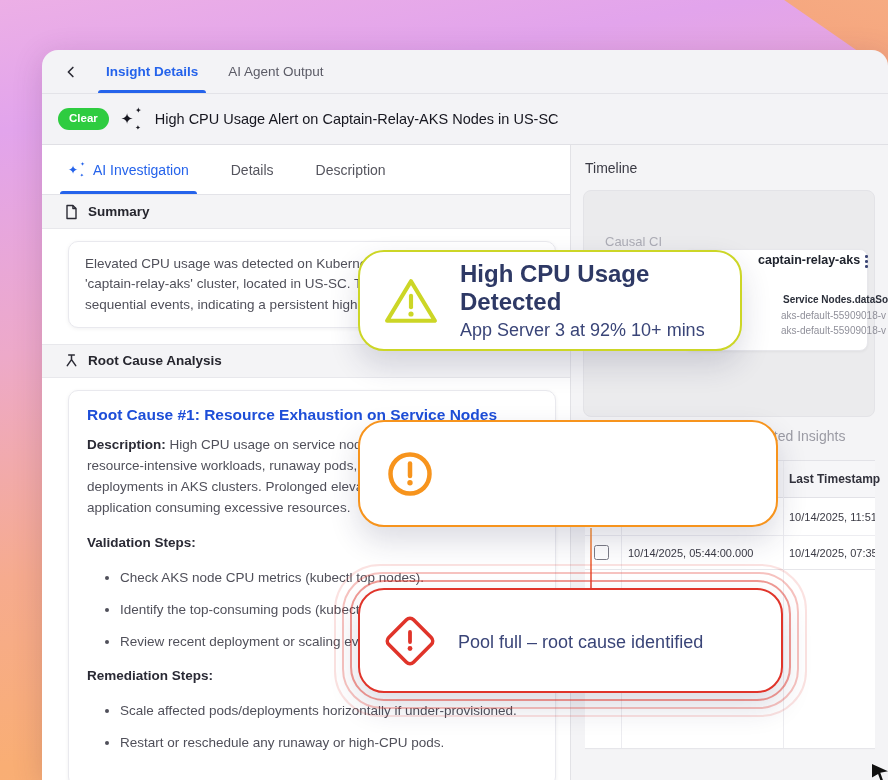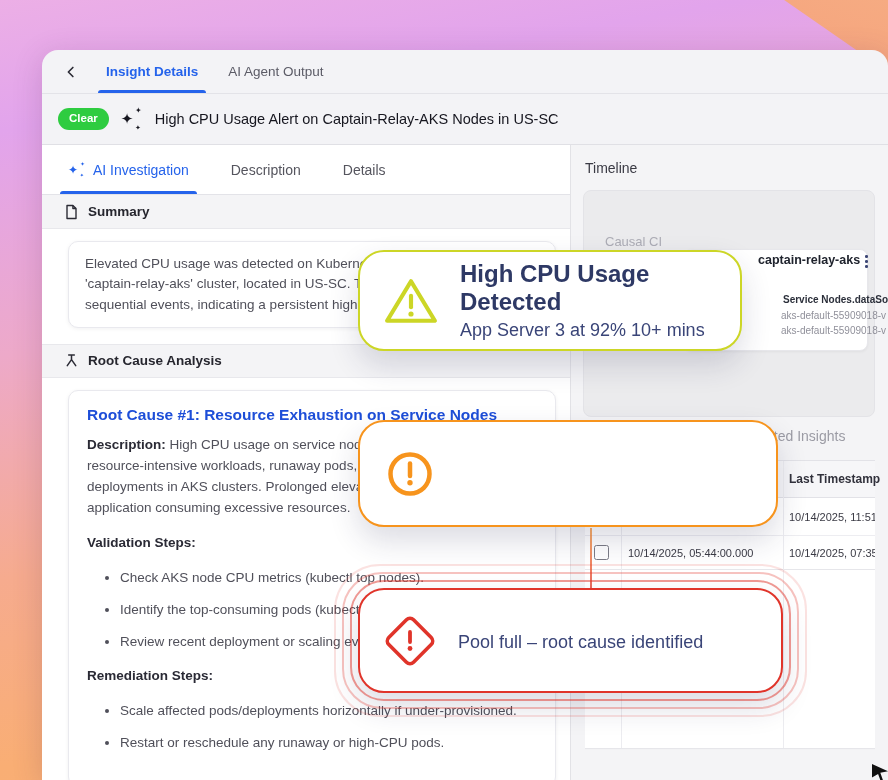--- a/index.html
+++ b/index.html
@@ -127,24 +127,24 @@
         <div class="lp-tabs">
           <div class="lptab active">
             <span class="sparkle blue">
                 <span class="s1">✦</span>
                 <span class="s2">✦</span>
                 <span class="s3">✦</span>
               </span>
             <span>AI Investigation</span>
           </div>
           <div class="lptab">
+            <span>Details</span>
+          </div>
+          <div class="lptab">
             <span>Description</span>
-          </div>
-          <div class="lptab">
-            <span>Details</span>
           </div>
         </div>
 
         <div class="section-bar" style="border-top:none;align-items:center;">
           <svg width="15" height="16" viewBox="0 0 16 17">
             <path d="M3.2 1.5 h6.3 l3.3 3.3 v10.7 h-9.6 z" fill="none" stroke="#2b2b35" stroke-width="1.5" stroke-linejoin="round"></path>
             <path d="M9.5 1.5 v3.3 h3.3" fill="none" stroke="#2b2b35" stroke-width="1.5" stroke-linejoin="round"></path>
           </svg>
           <span class="lbl">Summary</span>
         </div>

